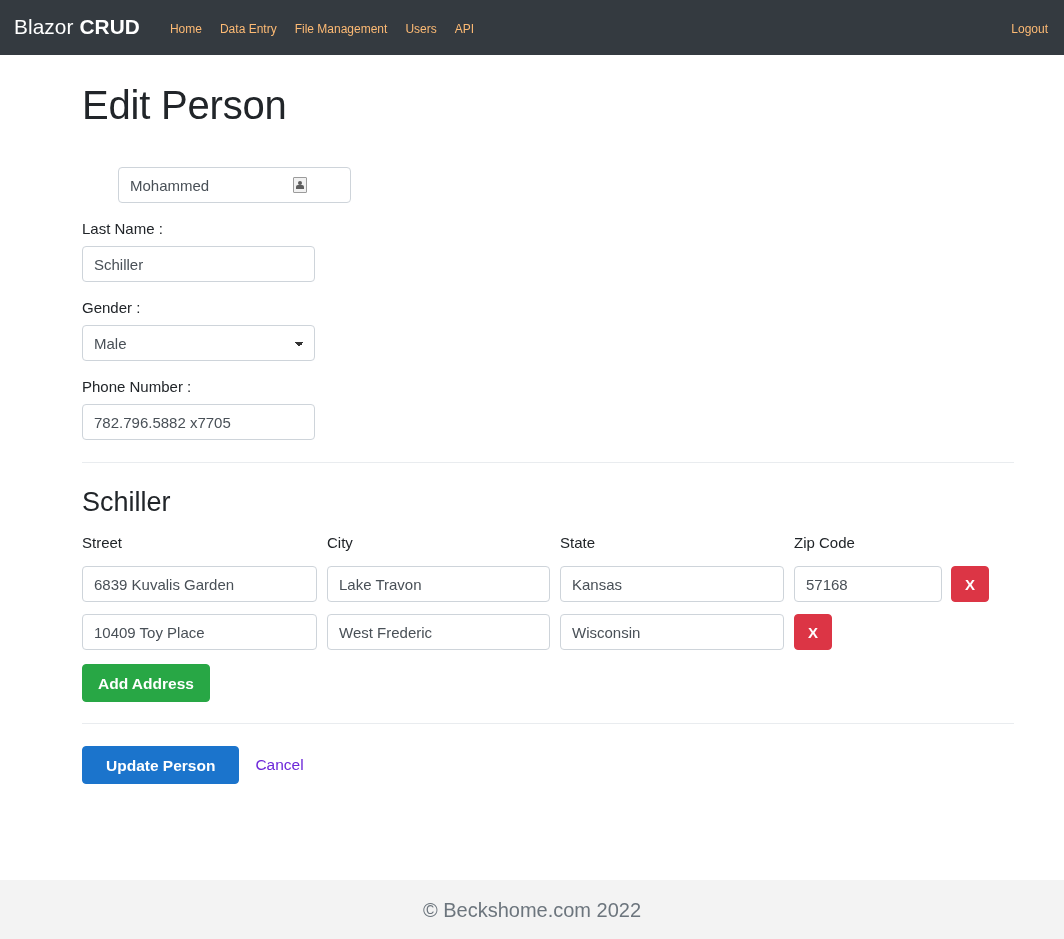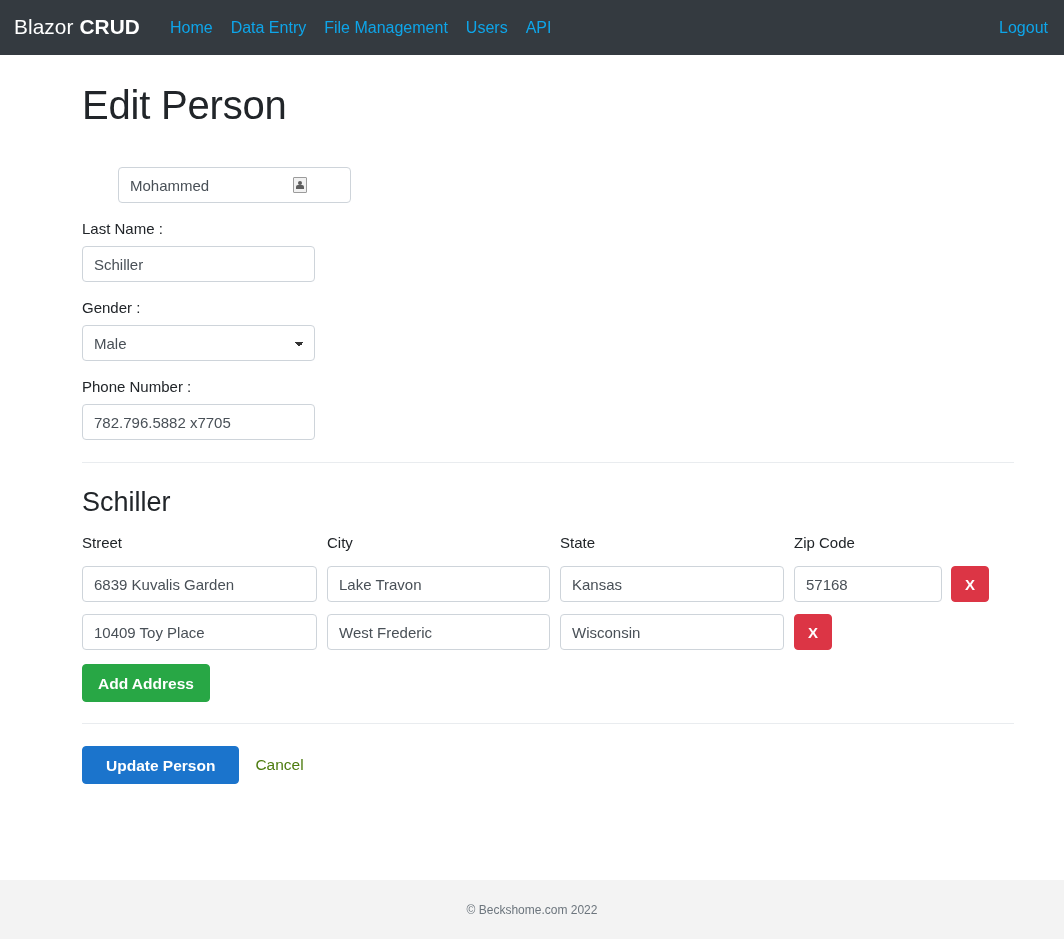--- a/index.html
+++ b/index.html
@@ -47,22 +47,22 @@
 
   .nav-links {
     display: flex;
     align-items: center;
     gap: 0px;
     list-style: none;
     margin: 0;
     padding: 0;
   }
   .nav-link {
-    color: #0ea5e9;
-    font-size: 16px;
+    color: #fdba74;
+    font-size: 12px;
     text-decoration: none;
     padding: 0 9px;
     line-height: 1;
     white-space: nowrap;
     cursor: pointer;
   }
   .nav-spacer { flex: 1 1 auto; }
   .nav-right .nav-link { padding-right: 0; }
 
   
@@ -215,41 +215,41 @@
 
   .add-btn-row { margin-top: 14px; margin-bottom: 21px; }
 
   .submit-row {
     display: flex;
     align-items: center;
     gap: 16px;
     margin-top: 22px;
   }
   .link-cancel {
-    color: #4d7c0f;
+    color: #6d28d9;
     font-size: 15.5px;
     text-decoration: none;
     cursor: pointer;
   }
 
   
   .footer {
     position: absolute;
     left: 0;
     bottom: 0;
     width: 1064px;
     height: 59px;
     background: #f3f3f3;
     display: flex;
     align-items: center;
     justify-content: center;
   }
   .footer-text {
     color: #6c757d;
-    font-size: 12px;
+    font-size: 20px;
     line-height: 1;
   }
 </style>
 </head>
 <body>
 
 <div class="page">
 
   <nav class="navbar">
     <a class="brand" href="#"><span class="brand-light">Blazor</span> <span class="brand-bold">CRUD</span></a>

